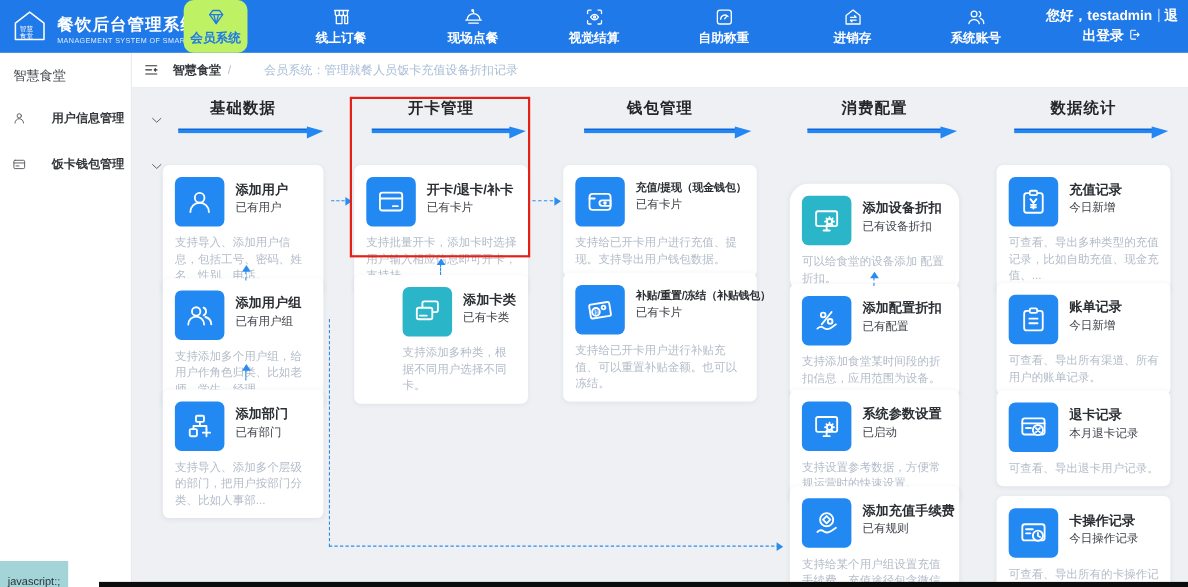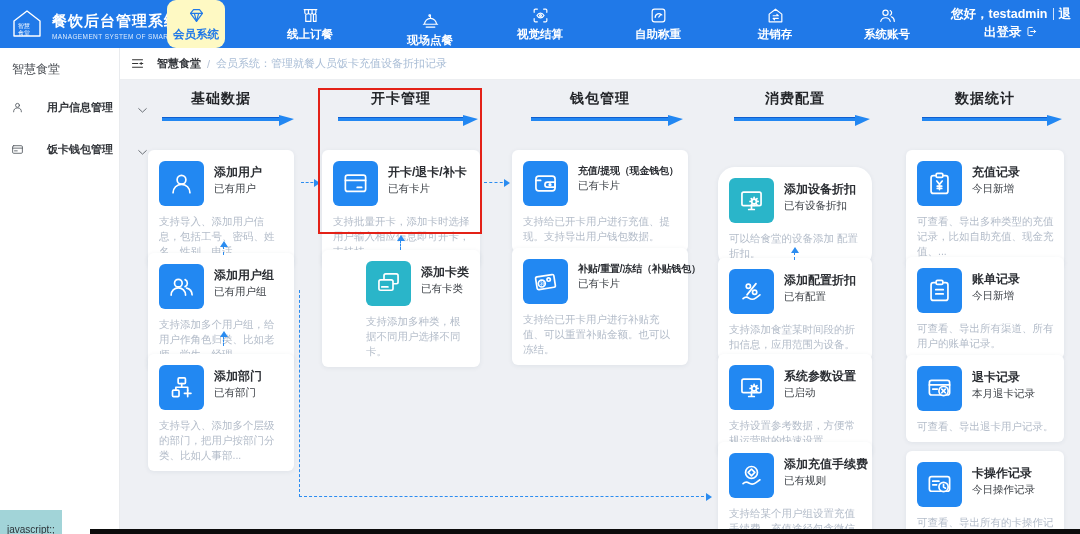--- a/index.html
+++ b/index.html
@@ -11,42 +11,42 @@
   #topbar { position:absolute; left:0; top:0; width:1080px; height:48px; background:#2079e8; z-index:30; }
   #logo { position:absolute; left:10px; top:7px; display:flex; align-items:center; gap:8px; color:#fff; }
   #logo svg { width:34px; height:34px; stroke:#fff; fill:none; stroke-width:1.4; }
   #logo-text-title { font-size:15px; font-weight:bold; letter-spacing:1px; }
   #logo-text-sub { font-size:6.5px; opacity:.85; letter-spacing:.4px; margin-top:2px; }
   .nav-item { position:absolute; top:0; height:48px; width:72px; transform:translateX(-50%);
     display:flex; flex-direction:column; align-items:center; justify-content:center; gap:2px;
     color:#fff; cursor:pointer; }
   .nav-item svg { width:19px; height:19px; stroke:#fff; fill:none; stroke-width:1.5; stroke-linecap:round; stroke-linejoin:round; }
   .nav-item .nav-label { font-size:11.5px; font-weight:bold; white-space:nowrap; }
-  .nav-item.active { background:#fef9c3; border-radius:9px; width:58px; color:#2079e8; }
+  .nav-item.active { background:#bef264; border-radius:9px; width:58px; color:#2079e8; }
   .nav-item.active svg { stroke:#2079e8; }
   #user-area { position:absolute; right:6px; top:5px; width:126px; color:#fff;
     font-size:12.5px; font-weight:bold; line-height:18px; text-align:center; }
   #user-area svg { width:13px; height:13px; stroke:#fff; fill:none; stroke-width:1.8; vertical-align:-2px; stroke-linecap:round; stroke-linejoin:round;}
   .udiv { display:inline-block; width:1px; height:12px; background:rgba(255,255,255,.8); margin:0 5px; vertical-align:-2px; }
 
   
   #sidebar { position:absolute; left:0; top:48px; width:120px; height:486px; background:#fff; border-right:1px solid #e9ebee; z-index:10; }
   #sidebar-title { font-size:12px; color:#45494f; padding:13px 0 0 12px; }
   .side-item { display:flex; align-items:center; gap:23px; padding:0 8px 0 11px; height:26px; margin-top:16px; cursor:pointer; color:#33363b; }
   .side-item svg { width:13px; height:13px; stroke:#555a61; fill:none; stroke-width:1.6; flex:none; stroke-linecap:round; }
   .side-label { font-size:11px; font-weight:bold; flex:1; white-space:nowrap; }
   .side-item .chev { width:9px; height:9px; stroke:#b9bec6; fill:none; stroke-width:1.6; flex:none; }
 
   
   #crumbbar { position:absolute; left:120px; top:48px; width:960px; height:32px; background:#fff; border-bottom:1px solid #eceef1; z-index:5; display:flex; align-items:center; }
   #collapse-btn { margin-left:10px; cursor:pointer; display:flex; }
   #collapse-btn svg { width:15px; height:15px; stroke:#333; fill:none; stroke-width:1.6; stroke-linecap:round; }
   #crumb-root { font-size:11px; font-weight:bold; color:#33363b; margin-left:12px; cursor:pointer; }
   #crumb-sep { font-size:11px; color:#b6c3d6; margin:0 6px; }
-  #crumb-cur { font-size:11px; color:#a9bdd6; }
+  #crumb-cur { font-size:11px; color:#a9bdd6;margin-left:24px; }
 
   
   .column { position:absolute; top:90px; }
   .col-header { position:relative; height:54px; }
   .col-title { font-size:14px; font-weight:bold; color:#24262a; text-align:center; letter-spacing:1px; }
   .col-arrow { position:relative; height:4px; background:#2287f2; border-top:1px solid #0f5fd0; margin:9px auto 0; width:72%; }
   .col-arrow::after { content:""; position:absolute; right:-14px; top:-3px; width:0; height:0;
     border-top:4px solid transparent; border-bottom:7px solid transparent; border-left:15px solid #2287f2; }
   .card { position:absolute; left:0; width:100%; background:#fff; border-radius:6px;
     box-shadow:0 1px 5px rgba(30,50,90,.07); padding:11px 10px 8px 11px; cursor:pointer; }
@@ -103,21 +103,21 @@
           <span class="nav-label">会员系统</span>
         </div>
         <div class="nav-item" style="left: 310px;">
           <span style="display: flex;">
             <svg viewBox="0 0 24 24" xmlns="http://www.w3.org/2000/svg">
               <path d="M4 4.5h16M4.8 4.5v3.6a2.3 2.3 0 0 0 4.6 0V4.5m0 3.6a2.3 2.3 0 0 0 4.6 0V4.5m0 3.6a2.4 2.4 0 0 0 4.8 0V4.5M6 11v8.5h6.5V11m3.2 0v8.5h3.3V11"></path>
             </svg>
           </span>
           <span class="nav-label">线上订餐</span>
         </div>
-        <div class="nav-item" style="left: 430px; justify-content: flex-end;">
+        <div class="nav-item" style="left: 430px;">
           <span style="display: flex;">
             <svg viewBox="0 0 24 24" xmlns="http://www.w3.org/2000/svg">
               <path d="M4.5 15.5a7.5 7.5 0 0 1 15 0M3 15.5h18M12 8V6.2m0-1.7a1 1 0 1 0 0 .01M6.5 19h11"></path>
             </svg>
           </span>
           <span class="nav-label">现场点餐</span>
         </div>
         <div class="nav-item" style="left: 540px;">
           <span style="display: flex;">
             <svg viewBox="0 0 24 24" xmlns="http://www.w3.org/2000/svg">

